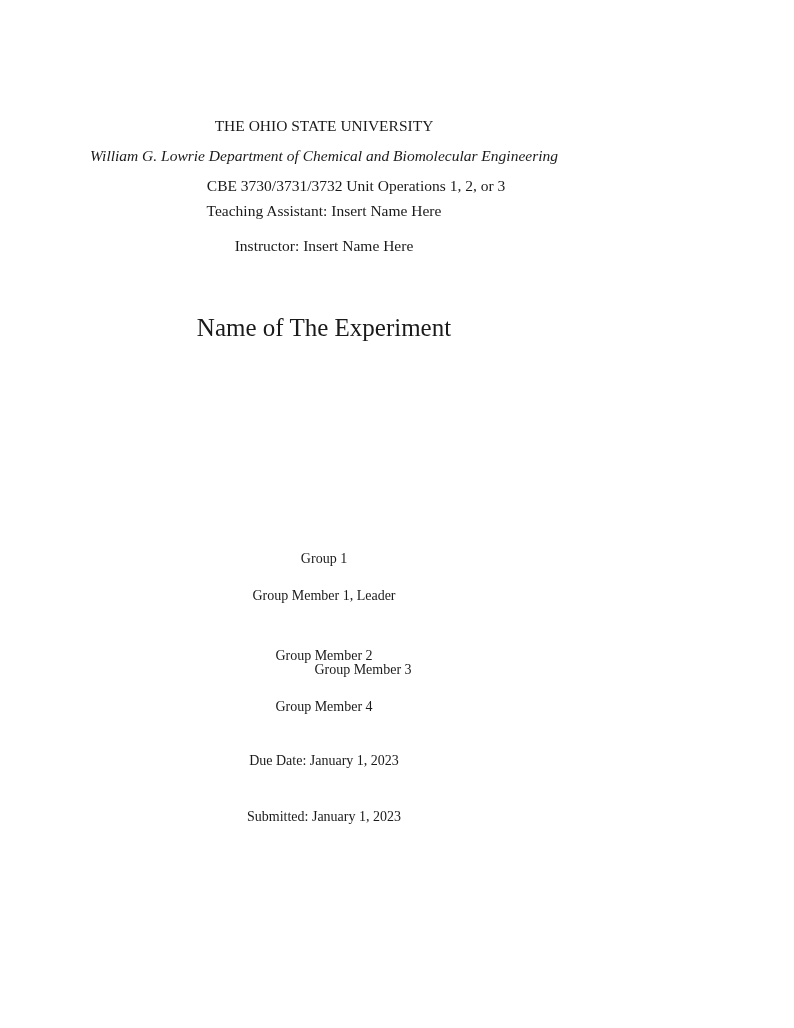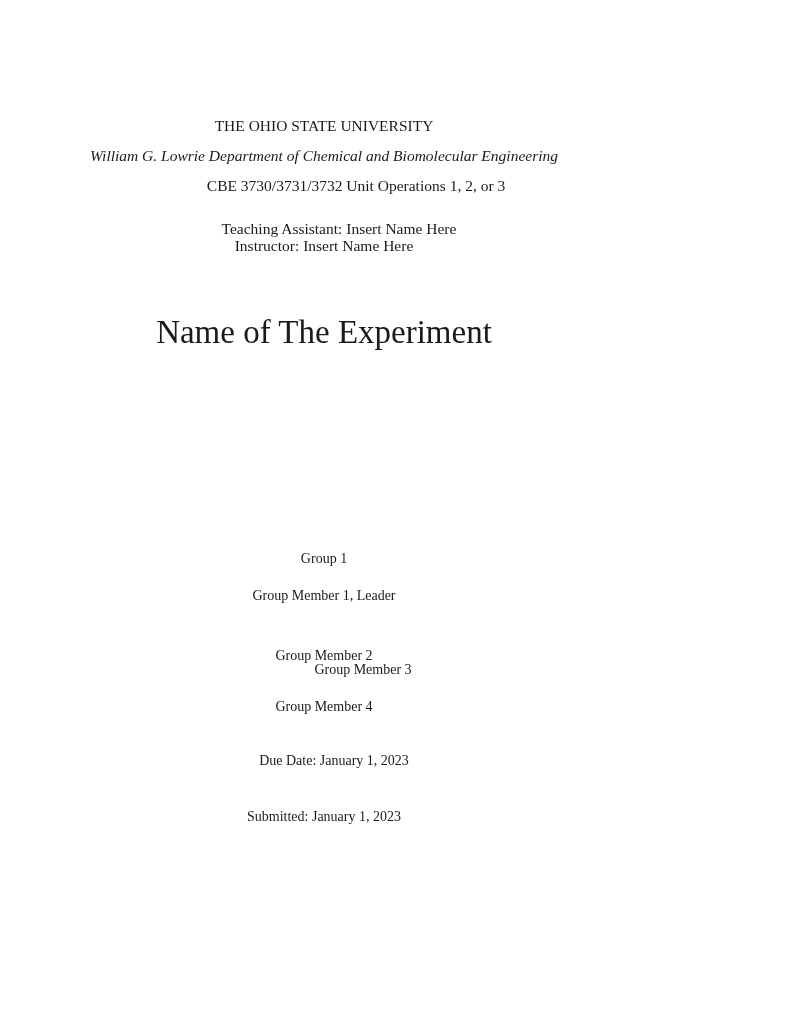--- a/index.html
+++ b/index.html
@@ -17,36 +17,36 @@
     }
     .line {
       position: absolute;
       left: 0;
       width: 648px;
       text-align: center;
       white-space: nowrap;
       font-family: "Liberation Serif", "DejaVu Serif", serif;
     }
     .small { font-size: 15.5px; }
-    .title { font-size: 33px; }
+    .title { font-size: 25px; }
     .mid { font-size: 14px; }
   </style>
 </head>
 <body>
 
 <div>
   <div class="line small" style="top:117px;">THE OHIO STATE UNIVERSITY</div>
   <div class="line small" style="top:147px;font-style:italic;">William G. Lowrie Department of Chemical and Biomolecular Engineering</div>
   <div class="line small" style="top:177px;margin-left:32px;">CBE 3730/3731/3732 Unit Operations 1, 2, or 3</div>
-  <div class="line small" style="top:220px;padding-left:15px;">Teaching Assistant: Insert Name Here</div>
+  <div class="line small" style="top:202px;">Teaching Assistant: Insert Name Here</div>
   <div class="line small" style="top:237px;">Instructor: Insert Name Here</div>
 
   <div class="line title" style="top:314px;">Name of The Experiment</div>
 
   <div class="line mid" style="top:551px;">Group 1</div>
   <div class="line mid" style="top:588px;">Group Member 1, Leader</div>
   <div class="line mid" style="top:648px;">Group Member 2</div>
   <div class="line mid" style="top:662px;padding-left:39px;">Group Member 3</div>
   <div class="line mid" style="top:699px;">Group Member 4</div>
 
-  <div class="line mid" style="top:753px;padding-left:10px;">Due Date: January 1, 2023</div>
+  <div class="line mid" style="top:753px;">Due Date: January 1, 2023</div>
   <div class="line mid" style="top:790px;margin-top:19px;">Submitted: January 1, 2023</div>
 </div>
 
 </body></html>

